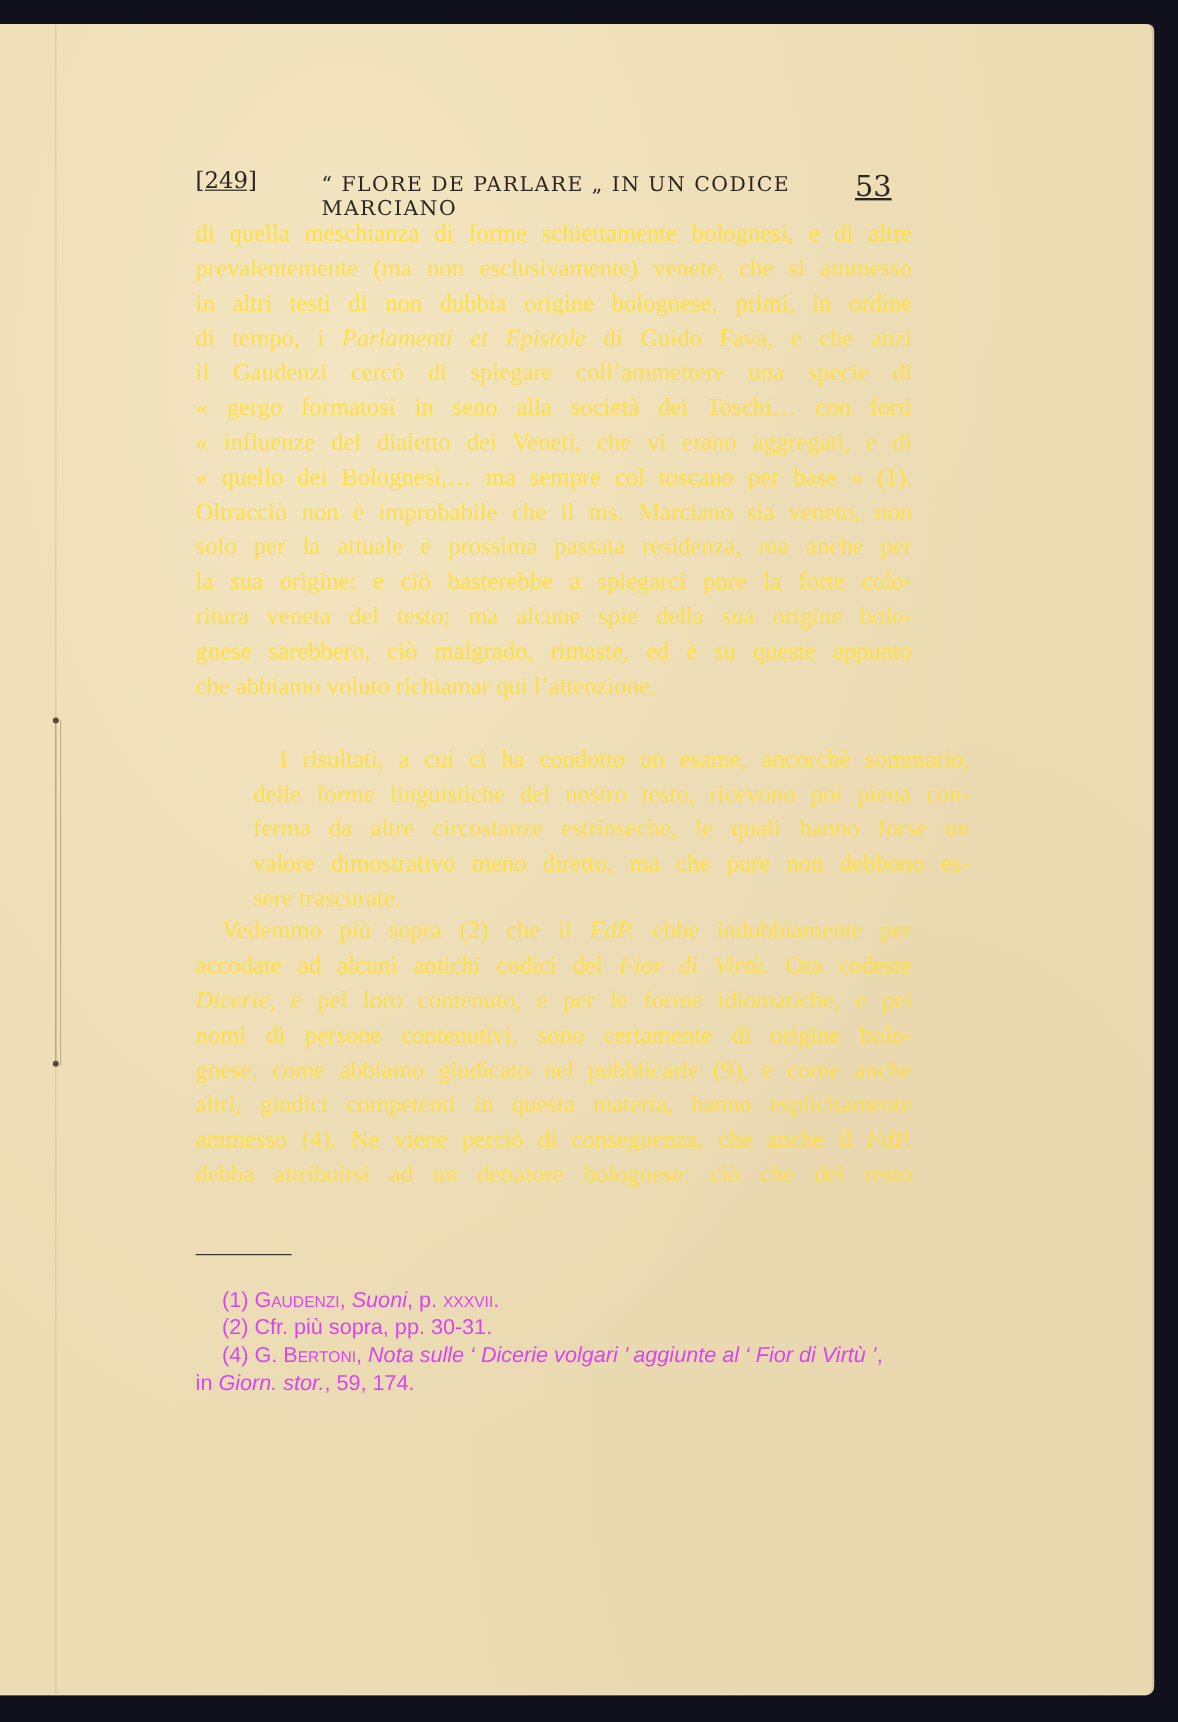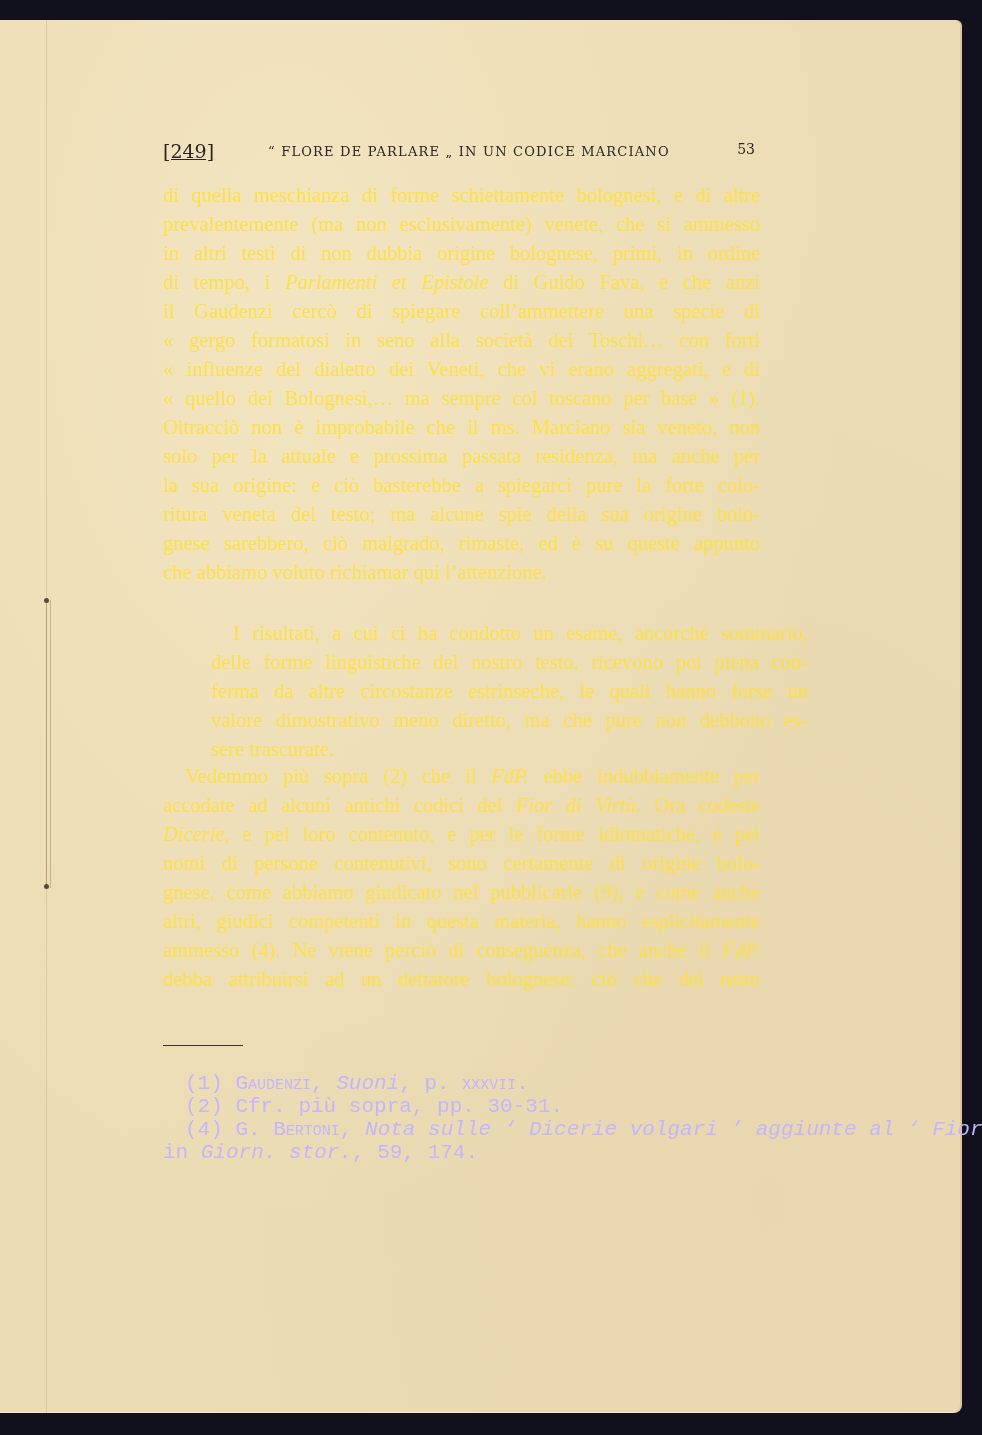--- a/index.html
+++ b/index.html
@@ -65,28 +65,29 @@
       position: absolute;
       left: 0;
       top: 0;
       font-size: 19px;
       text-decoration: underline;
     }
     .rh-center {
       position: absolute;
       left: 105px;
       top: 4px;
-      font-size: 13px;
+      font-size: 17px;
       letter-spacing: 1.2px;
     }
     .rh-right {
       position: absolute;
-      right: 8px;
+      right: 20px;
       top: 1px;
-      font-size: 14px;
+      font-size: 24px;
+      text-decoration: underline;
     }
 
     .body-text {
       position: absolute;
       left: 163px;
       width: 597px;
       font-family: "Liberation Serif", serif;
       font-size: 20.5px;
       line-height: 29px;
       color: #fde047;
@@ -117,24 +118,24 @@
       top: 1045px;
       width: 80px;
       height: 1px;
       background: #3a332a;
     }
     .footnotes {
       position: absolute;
       left: 163px;
       top: 1072px;
       width: 597px;
-      font-family: Liberation Mono, monospace;
-      font-size: 21px;
+      font-family: Liberation Sans, sans-serif;
+      font-size: 18px;
       line-height: 23px;
-      color: #c4b5fd;
+      color: #d946ef;
     }
     .fn {
       display: block;
       white-space: nowrap;
       padding-left: 22px;
     }
     .fn.cont {
       padding-left: 0;
     }
   </style>

